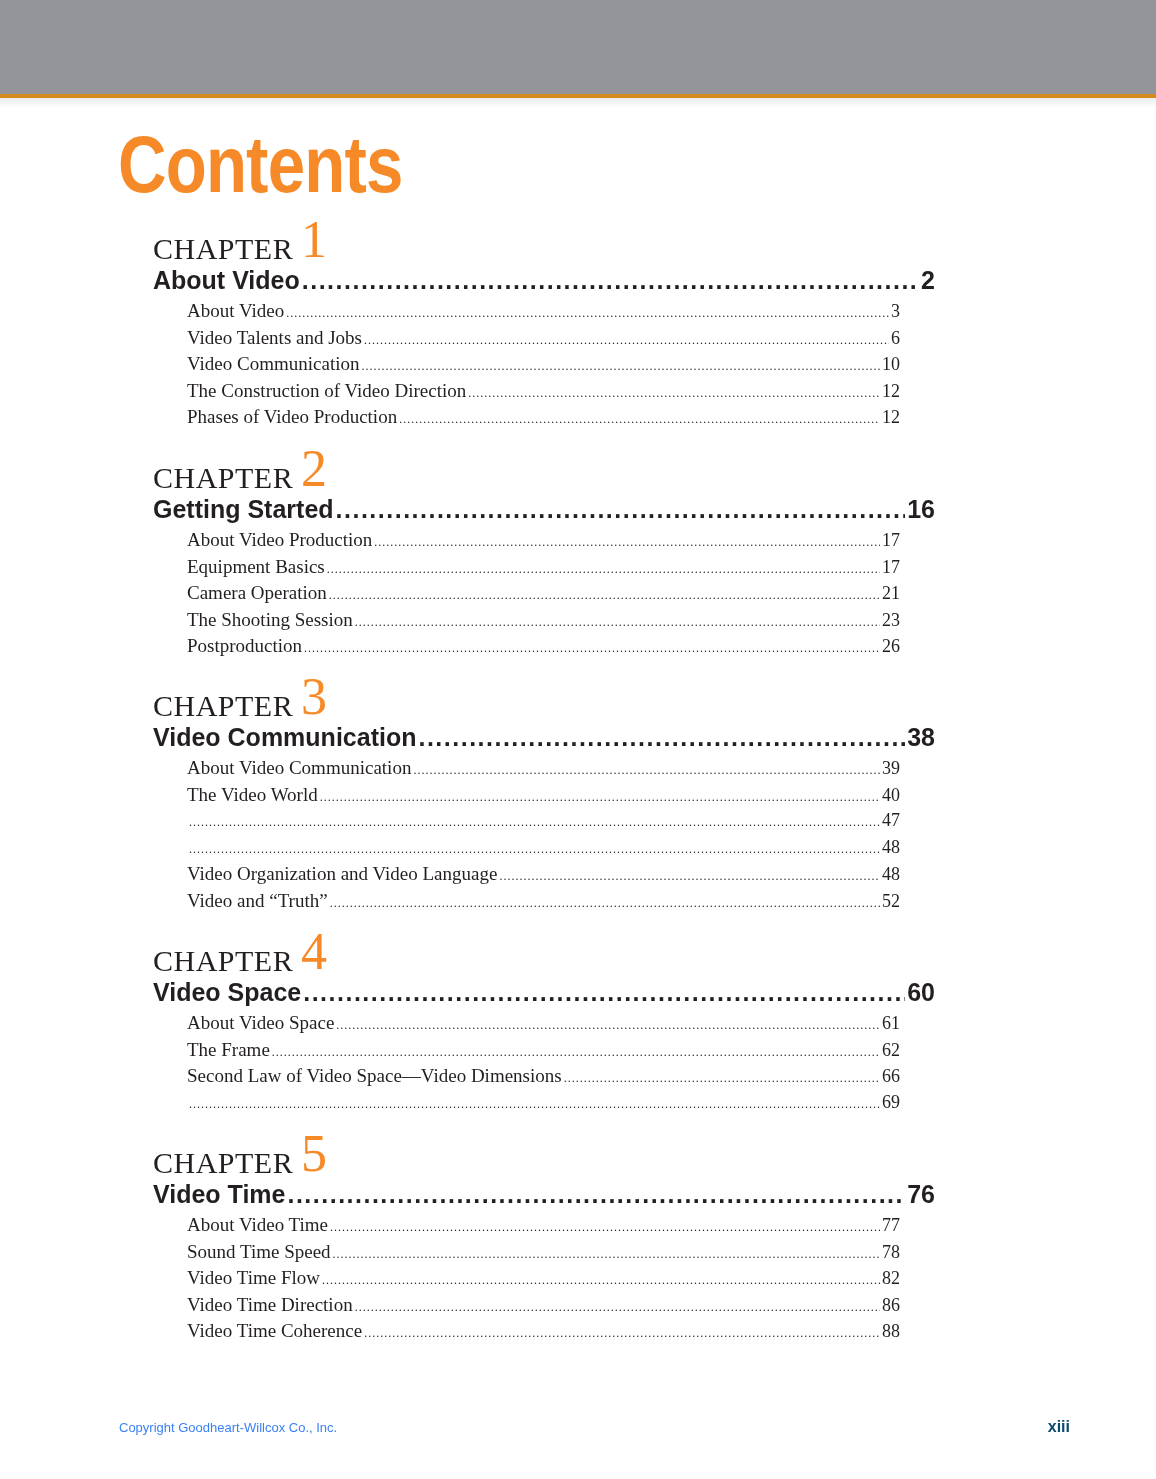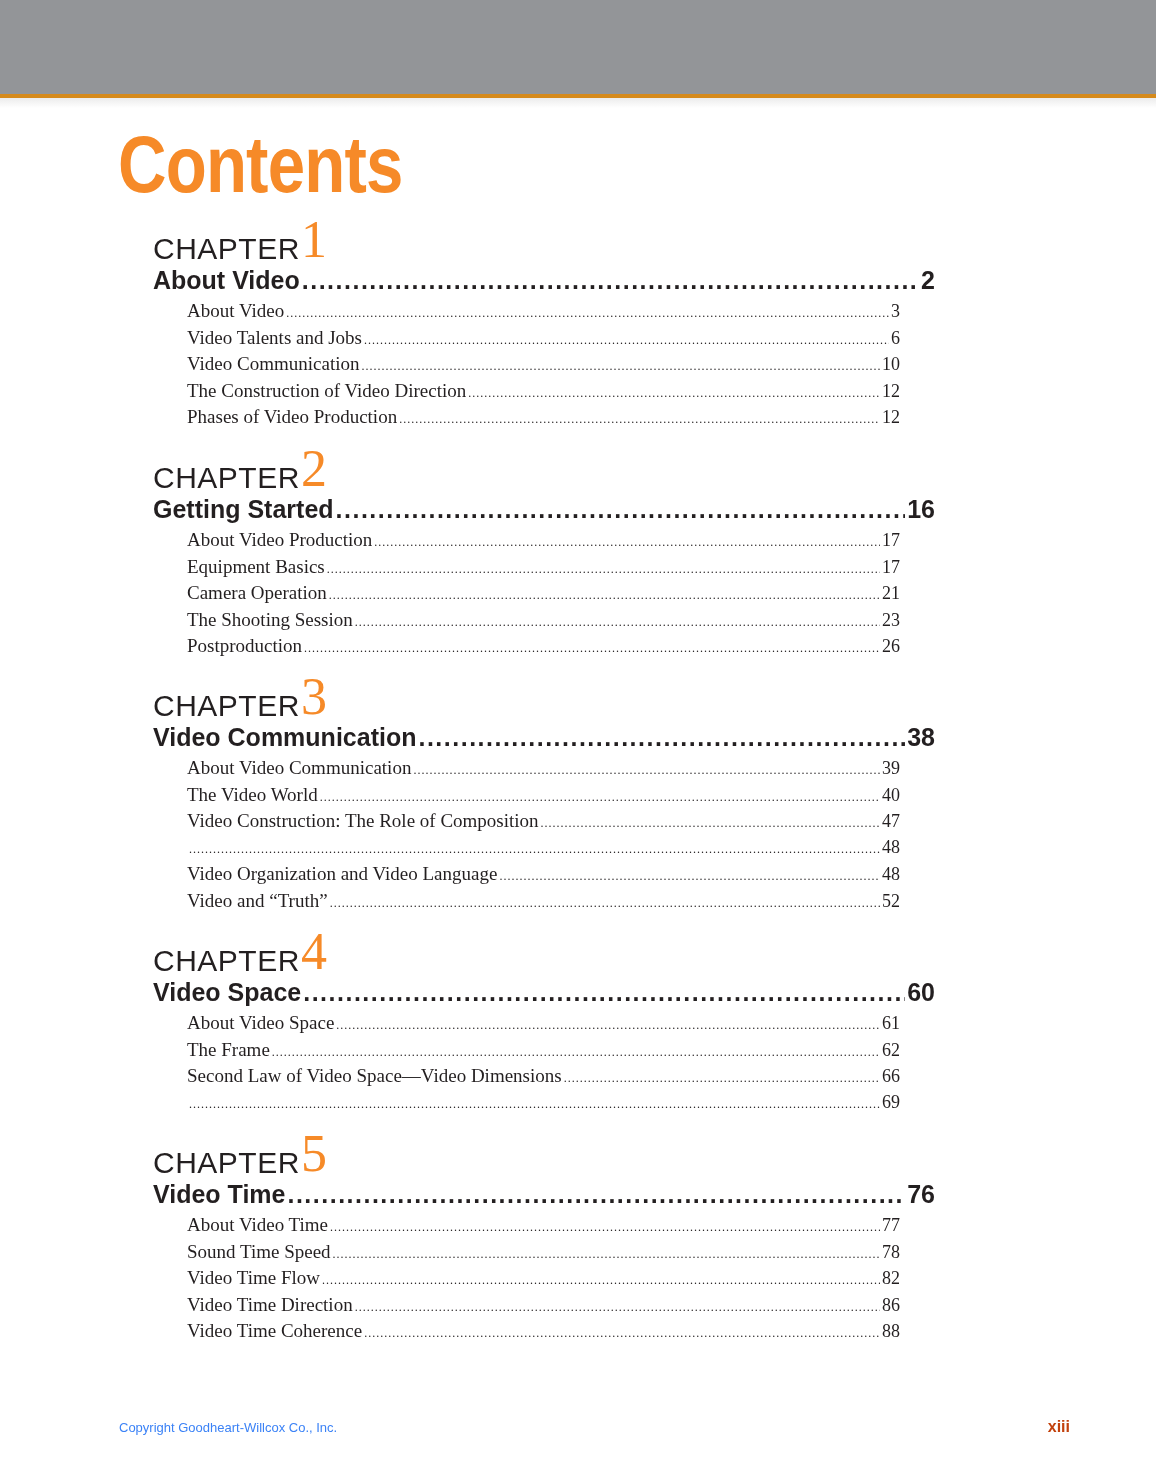--- a/index.html
+++ b/index.html
@@ -56,21 +56,21 @@
       width: 782px;
     }
     .chapter-label-row {
       height: 42px;
       position: relative;
     }
     .chapter-word {
       position: absolute;
       left: 0;
       bottom: 0;
-      font-family: Liberation Sans, sans-serif;
+      font-family: Liberation Serif, serif;
       font-size: 30px;
       line-height: 30px;
       letter-spacing: 0.5px;
       color: #231f20;
     }
     .chapter-num {
       position: absolute;
       bottom: -2px;
       font-family: "Liberation Serif", serif;
       font-size: 52px;
@@ -140,21 +140,21 @@
       font-size: 13px;
       color: #3b82f6;
     }
     .footer-page {
       position: absolute;
       right: 86px;
       top: 1418px;
       font-family: "Liberation Sans", sans-serif;
       font-weight: bold;
       font-size: 16px;
-      color: #c2410c;
+      color: #0c4a6e;
     }
   </style>
 </head>
 <body>
 
 <div class="top-bar"></div>
 <div class="top-rule"></div>
 <div class="top-shadow"></div>
 
 <h1 class="page-title">Contents</h1>
@@ -251,21 +251,20 @@
           <span class="section-title">About Video Communication</span>
           <span class="section-leader">............................................................................................................................................................................................................................................................................................................</span>
           <span class="section-page">39</span>
         </li>
         <li class="section-row">
           <span class="section-title">The Video World</span>
           <span class="section-leader">............................................................................................................................................................................................................................................................................................................</span>
           <span class="section-page">40</span>
         </li>
         <li class="section-row">
-          <span class="section-title">Video Construction: The Role of Composition</span>
           <span class="section-leader">............................................................................................................................................................................................................................................................................................................</span>
           <span class="section-page">47</span>
         </li>
         <li class="section-row">
           <span class="section-leader">............................................................................................................................................................................................................................................................................................................</span>
           <span class="section-page">48</span>
         </li>
         <li class="section-row">
           <span class="section-title">Video Organization and Video Language</span>
           <span class="section-leader">............................................................................................................................................................................................................................................................................................................</span>

